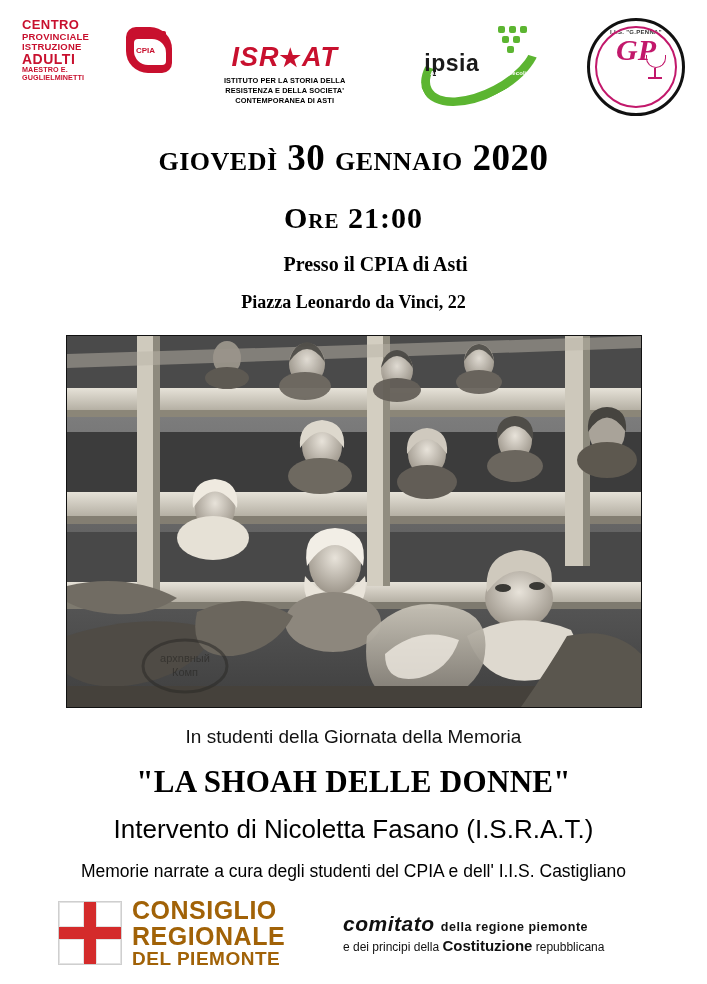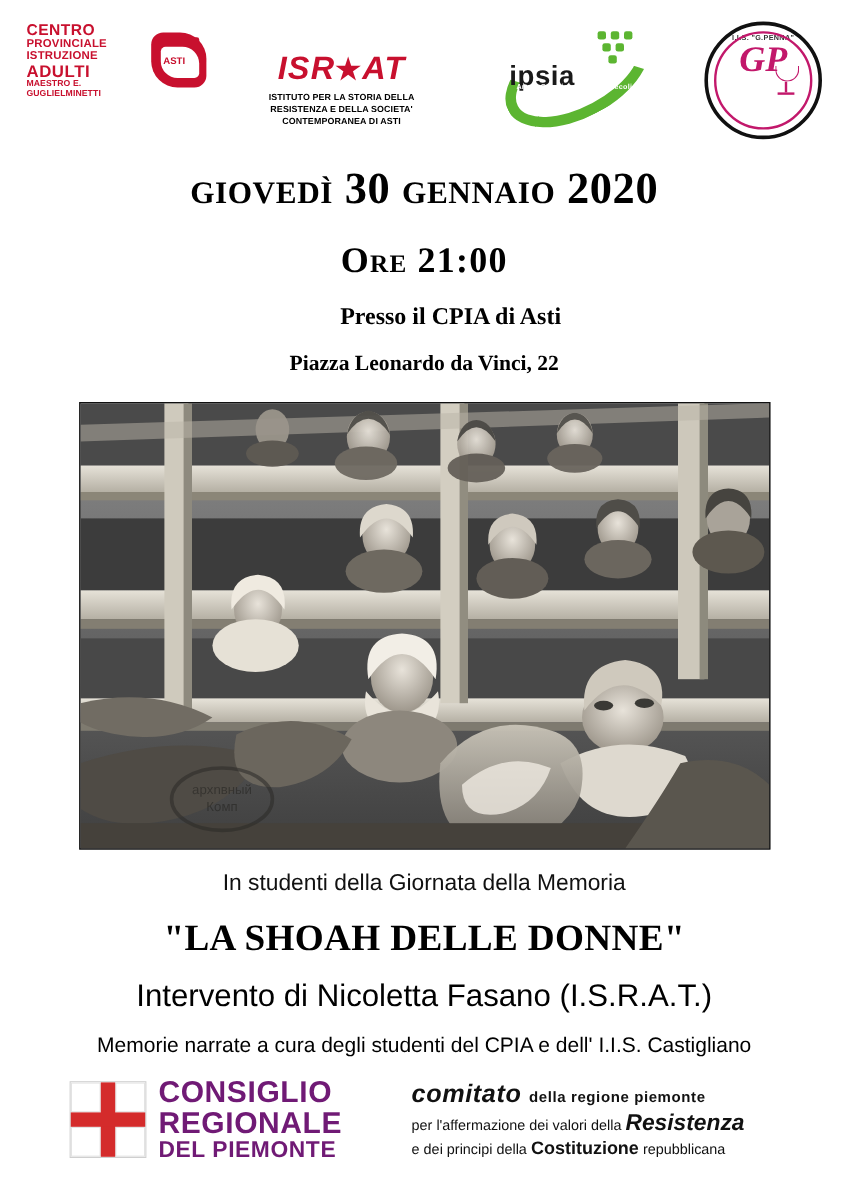--- a/index.html
+++ b/index.html
@@ -333,21 +333,21 @@
     border: 1px solid #e3e3e3; box-sizing: border-box;
   }
   .logo-regione .cross .q1 { left:0; top:0; }
   .logo-regione .cross .q2 { right:0; top:0; }
   .logo-regione .cross .q3 { left:0; bottom:0; }
   .logo-regione .cross .q4 { right:0; bottom:0; }
   .logo-regione .rtext {
     font-family: "Liberation Sans", sans-serif;
     font-weight: bold;
     line-height: 1.02;
-    color: #701a75;
+    color: #a16207;
   }
   .logo-regione .rtext .r1 { font-size: 25px; letter-spacing: .5px; }
   .logo-regione .rtext .r2 { font-size: 25px; letter-spacing: .5px; }
   .logo-regione .rtext .r3 { font-size: 19px; letter-spacing: .5px; }
 
   .logo-comitato {
     width: 330px;
     text-align: left;
     line-height: 1.25;
     color: #111;
@@ -374,21 +374,21 @@
         <div class="l1">CENTRO</div>
         <div class="l2">PROVINCIALE</div>
         <div class="l3">ISTRUZIONE</div>
         <div class="l4">ADULTI</div>
         <div class="l5">MAESTRO E. GUGLIELMINETTI</div>
       </div>
       <div class="logo-cpia-mark">
         <div class="blob"></div>
         <div class="inner"></div>
         <div class="bar-top"></div>
-        <div class="asti">ASTI</div>
+        <div class="asti">CPIA</div>
       </div>
     </div>
 
     <div class="logo-israt">
       <div class="word">
         <span>ISR</span><span class="star">★</span><span>AT</span>
       </div>
       <div class="sub">ISTITUTO PER LA STORIA DELLA RESISTENZA E DELLA SOCIETA' CONTEMPORANEA DI ASTI</div>
     </div>
 
@@ -564,24 +564,20 @@
         <div class="r2">REGIONALE</div>
         <div class="r3">DEL PIEMONTE</div>
       </div>
     </div>
 
     <div class="logo-comitato">
       <div class="c1">
         <span>comitato</span>
         <span class="small">della regione piemonte</span>
       </div>
-      <div class="c2">
-        <span>per l'affermazione dei valori della</span>
-        <span class="big">Resistenza</span>
-      </div>
       <div class="c3">
         <span>e dei principi della</span>
         <span class="big">Costituzione</span>
         <span>repubblicana</span>
       </div>
     </div>
 
   </div>
 
 </div>

